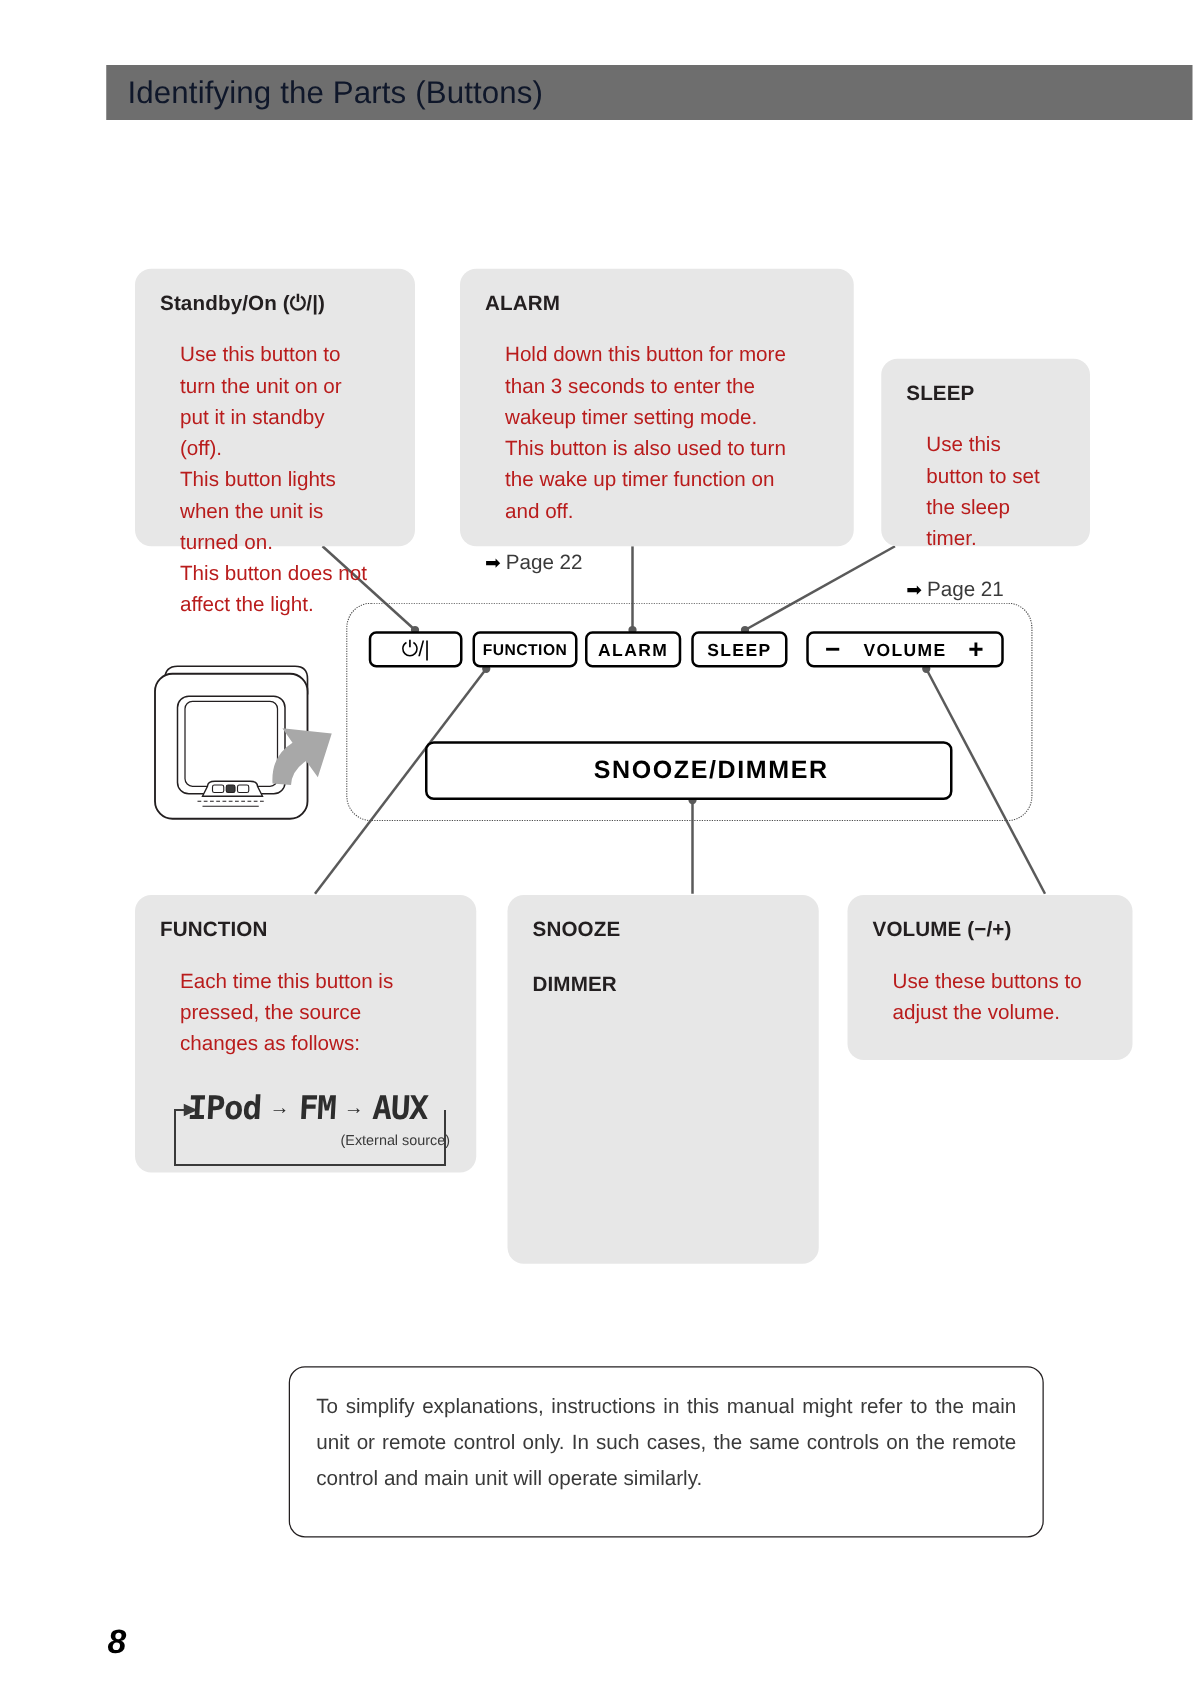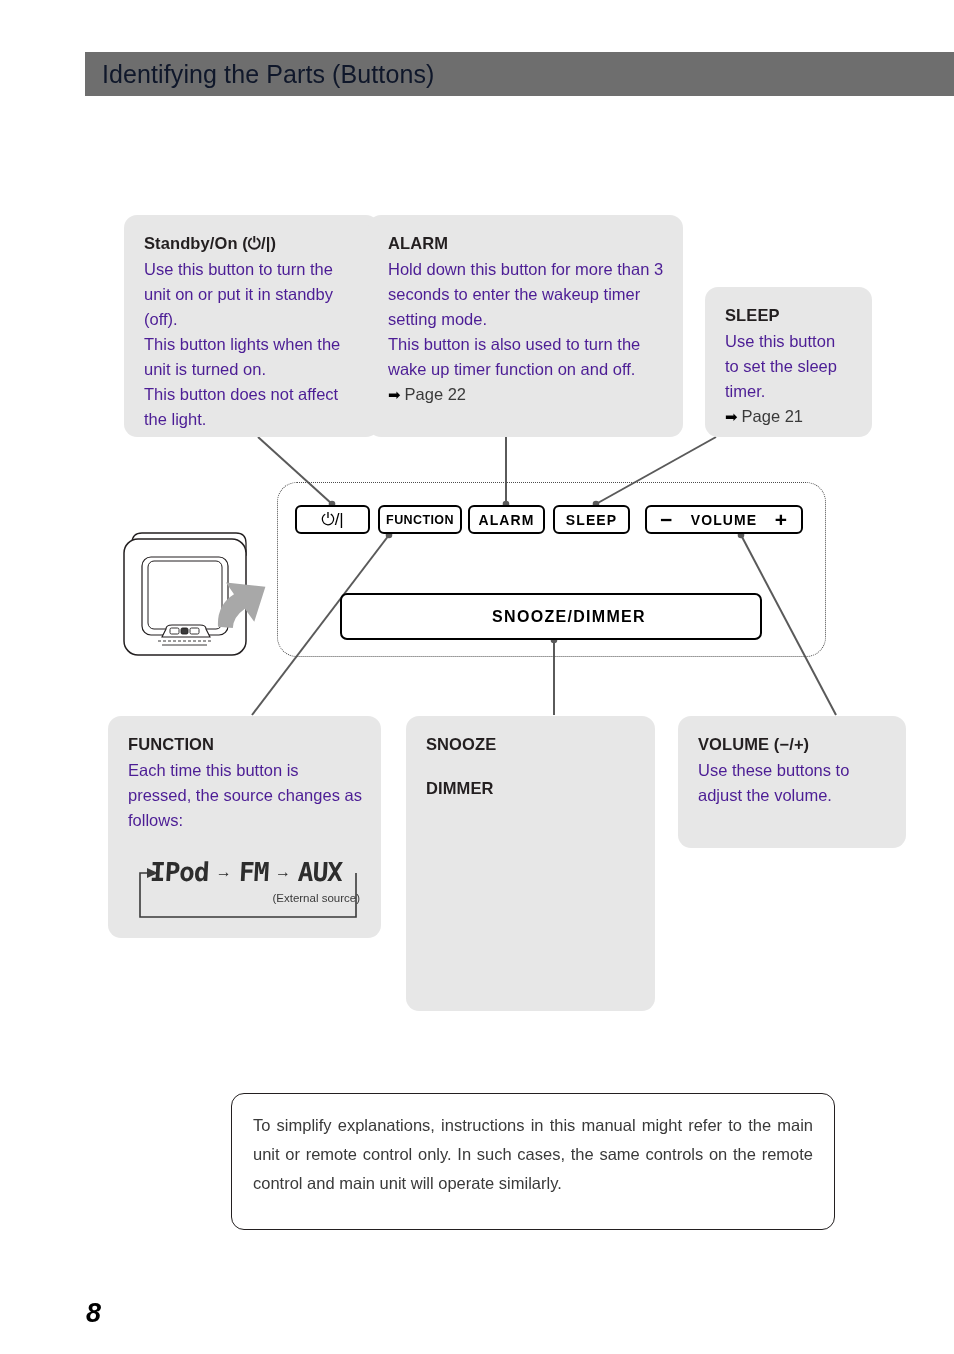--- a/index.html
+++ b/index.html
@@ -48,38 +48,38 @@
   .callout .ttl {
     font-weight: bold;
     font-size: 16.5px;
     line-height: 25px;
     margin: 0 0 1px 0;
     letter-spacing: 0.1px;
   }
   .callout .bdy {
     font-size: 16.5px;
     line-height: 25px;
-    color: #4c1d95;
-    margin: 0;
+    color: #b91c1c;
+    margin: 16px;
     white-space: pre-line;
   }
   .callout .pg {
     font-size: 16.5px;
     line-height: 25px;
     color: #3a3a3a;
     margin: 0;
     white-space: nowrap;
   }
   .pg .arw {
     font-size: 15px;
     color: #000;
     padding-right: 4px;
   }
 
-  #box-standby { left: 124px;  top: 215px;  width: 255px; height: 222px; }
+  #box-standby { left: 108px;  top: 215px;  width: 224px; height: 222px; }
   #box-alarm   { left: 368px;  top: 215px;  width: 315px; height: 222px; }
   #box-sleep   { left: 705px;  top: 287px;  width: 167px; height: 150px; }
   #box-function{ left: 108px;  top: 716px;  width: 273px; height: 222px; }
   #box-snooze  { left: 406px;  top: 716px;  width: 249px; height: 295px; }
   #box-volume  { left: 678px;  top: 716px;  width: 228px; height: 132px; }
 
   #box-snooze .ttl.second { margin-top: 19px; }
 
   
   #lcd-cycle {
@@ -150,21 +150,21 @@
     z-index: 5;
     font-family: "Liberation Sans", sans-serif;
   }
   #btn-power    { left: 295px; top: 505px; width: 75px;  height: 29px; }
   #btn-function { left: 378px; top: 505px; width: 84px;  height: 29px; font-size: 12.5px; letter-spacing: 0.4px;}
   #btn-alarm    { left: 468px; top: 505px; width: 77px;  height: 29px; }
   #btn-sleep    { left: 553px; top: 505px; width: 77px;  height: 29px; }
   #btn-volume   { left: 645px; top: 505px; width: 158px; height: 29px;
                   justify-content: space-between; padding: 0 13px; }
   #btn-snooze   { left: 340px; top: 593px; width: 422px; height: 47px;
-                  font-size: 16px; letter-spacing: 1.3px; border-radius: 7px; padding-left: 36px; }
+                  font-size: 20px; letter-spacing: 1.3px; border-radius: 7px; padding-left: 36px; }
 
   .pwr-glyph {
     display: inline-flex;
     align-items: center;
     font-size: 17px;
     font-weight: normal;
     letter-spacing: 0px;
   }
   .vol-sign { font-size: 21px; font-weight: bold; line-height: 1; }
 

